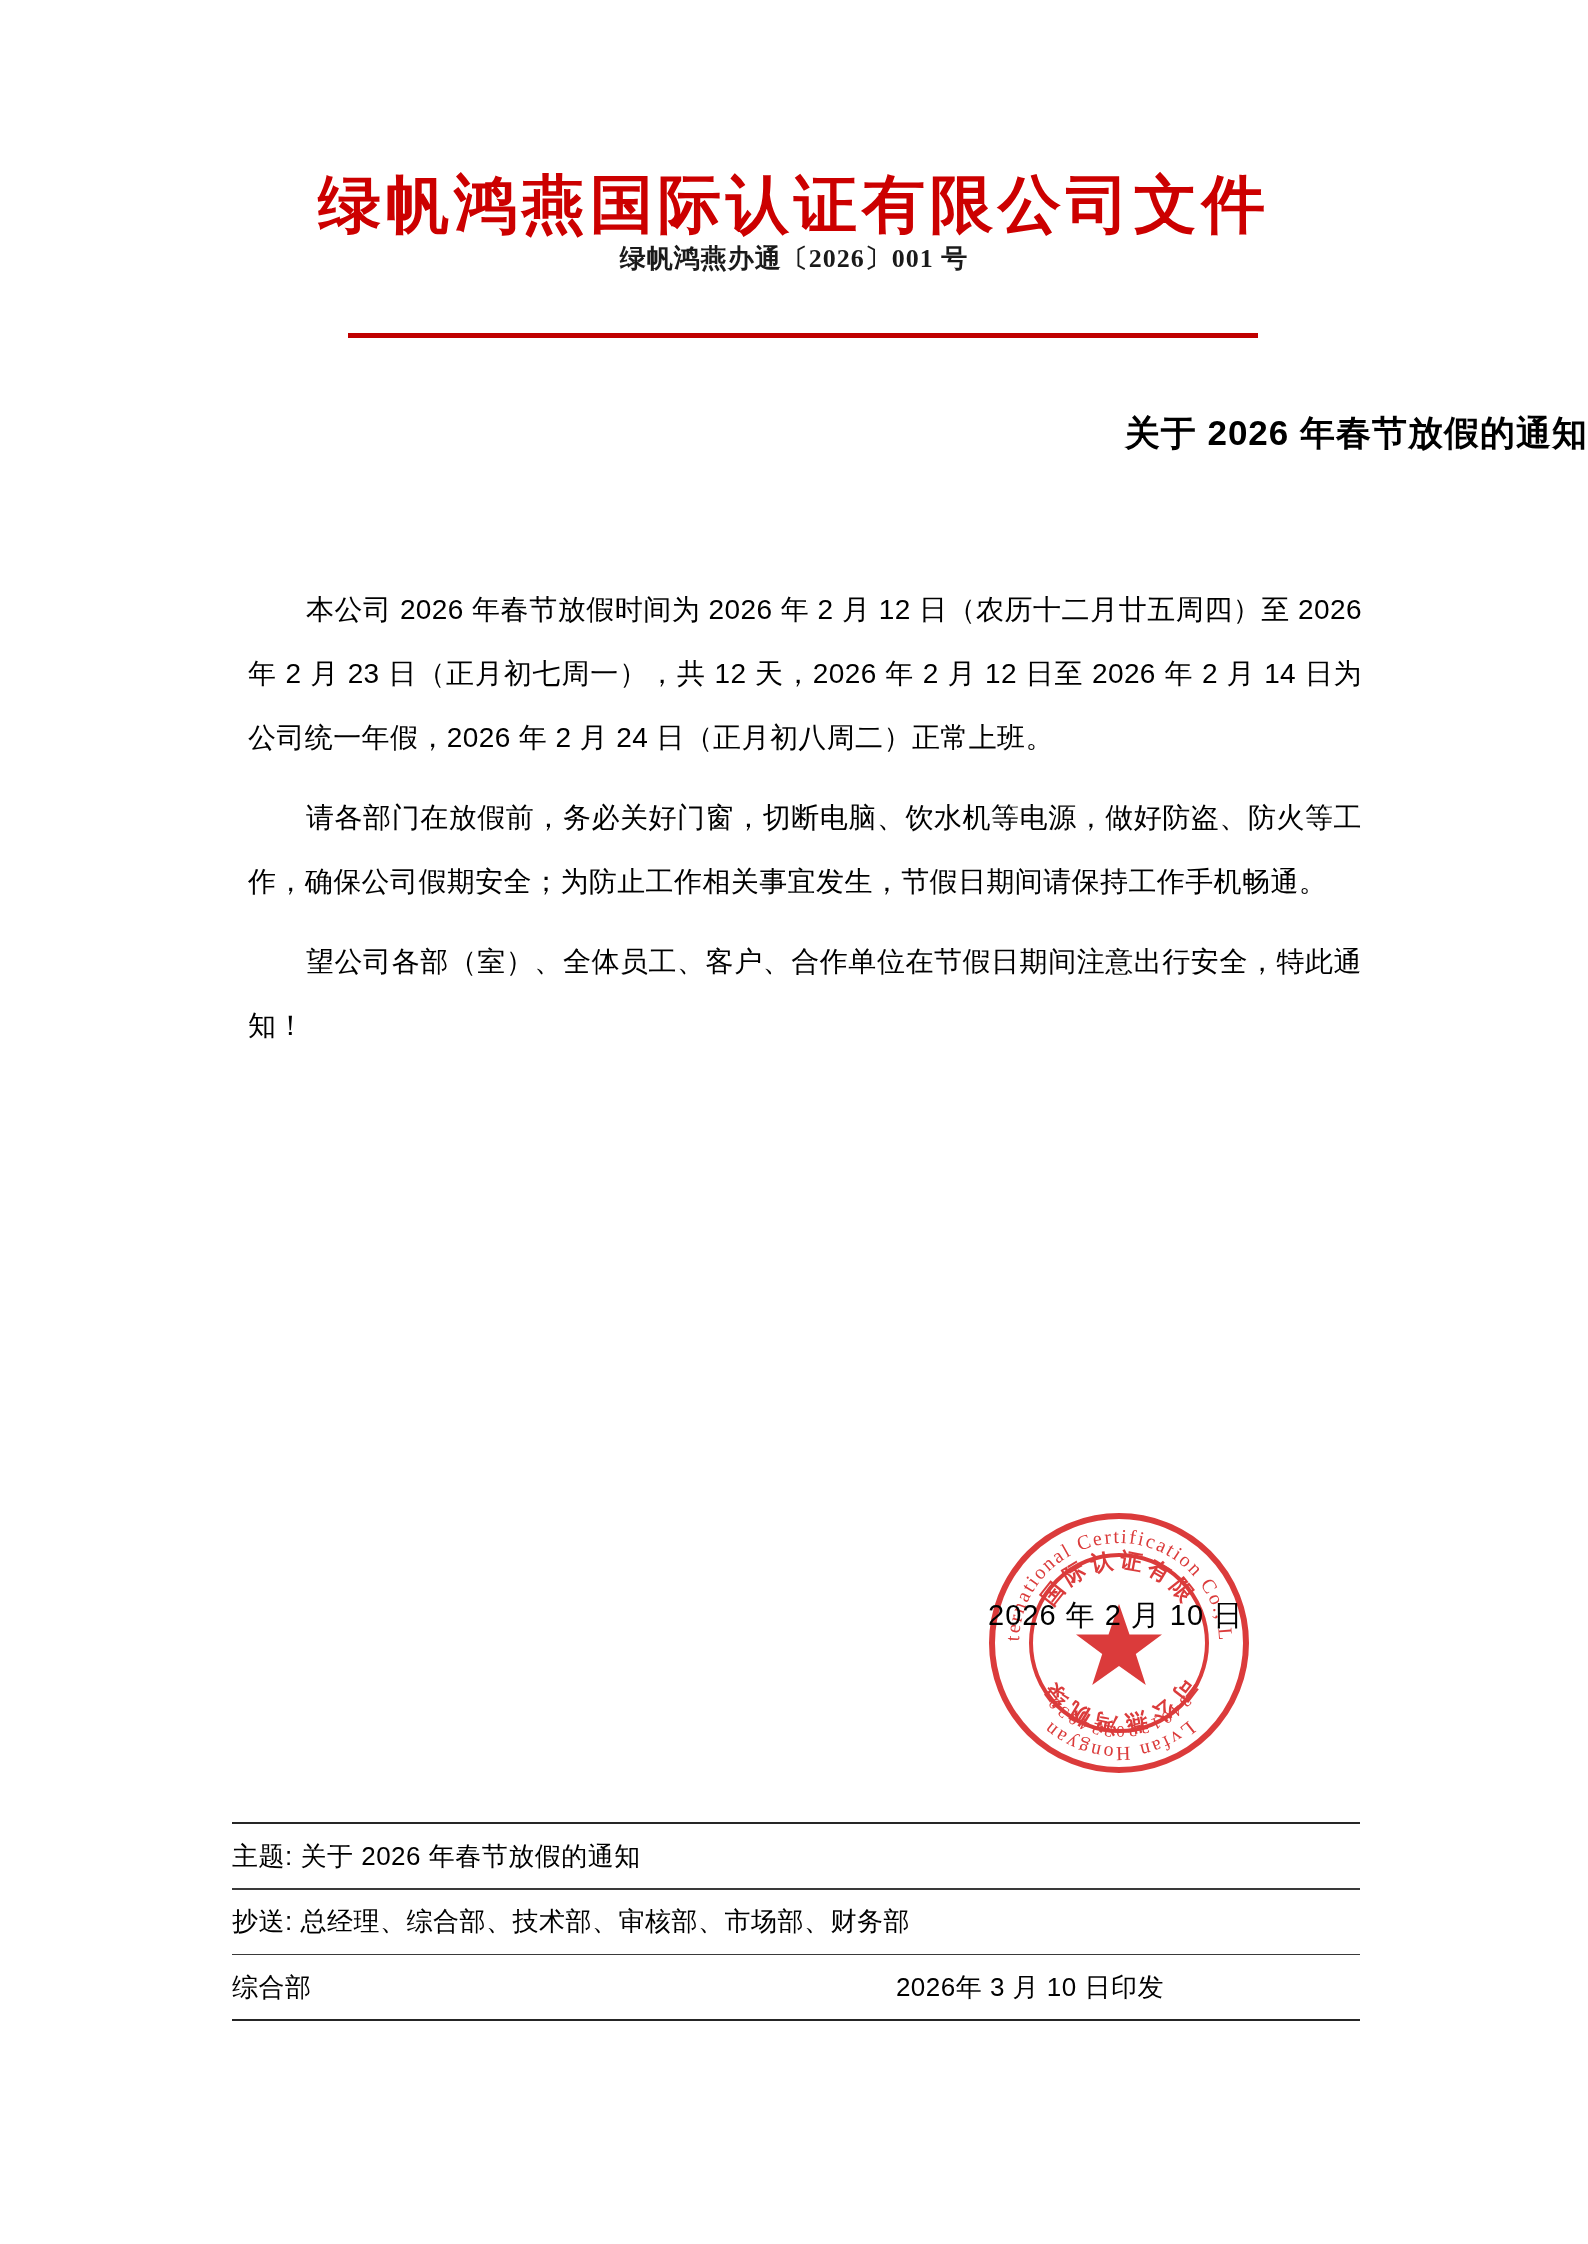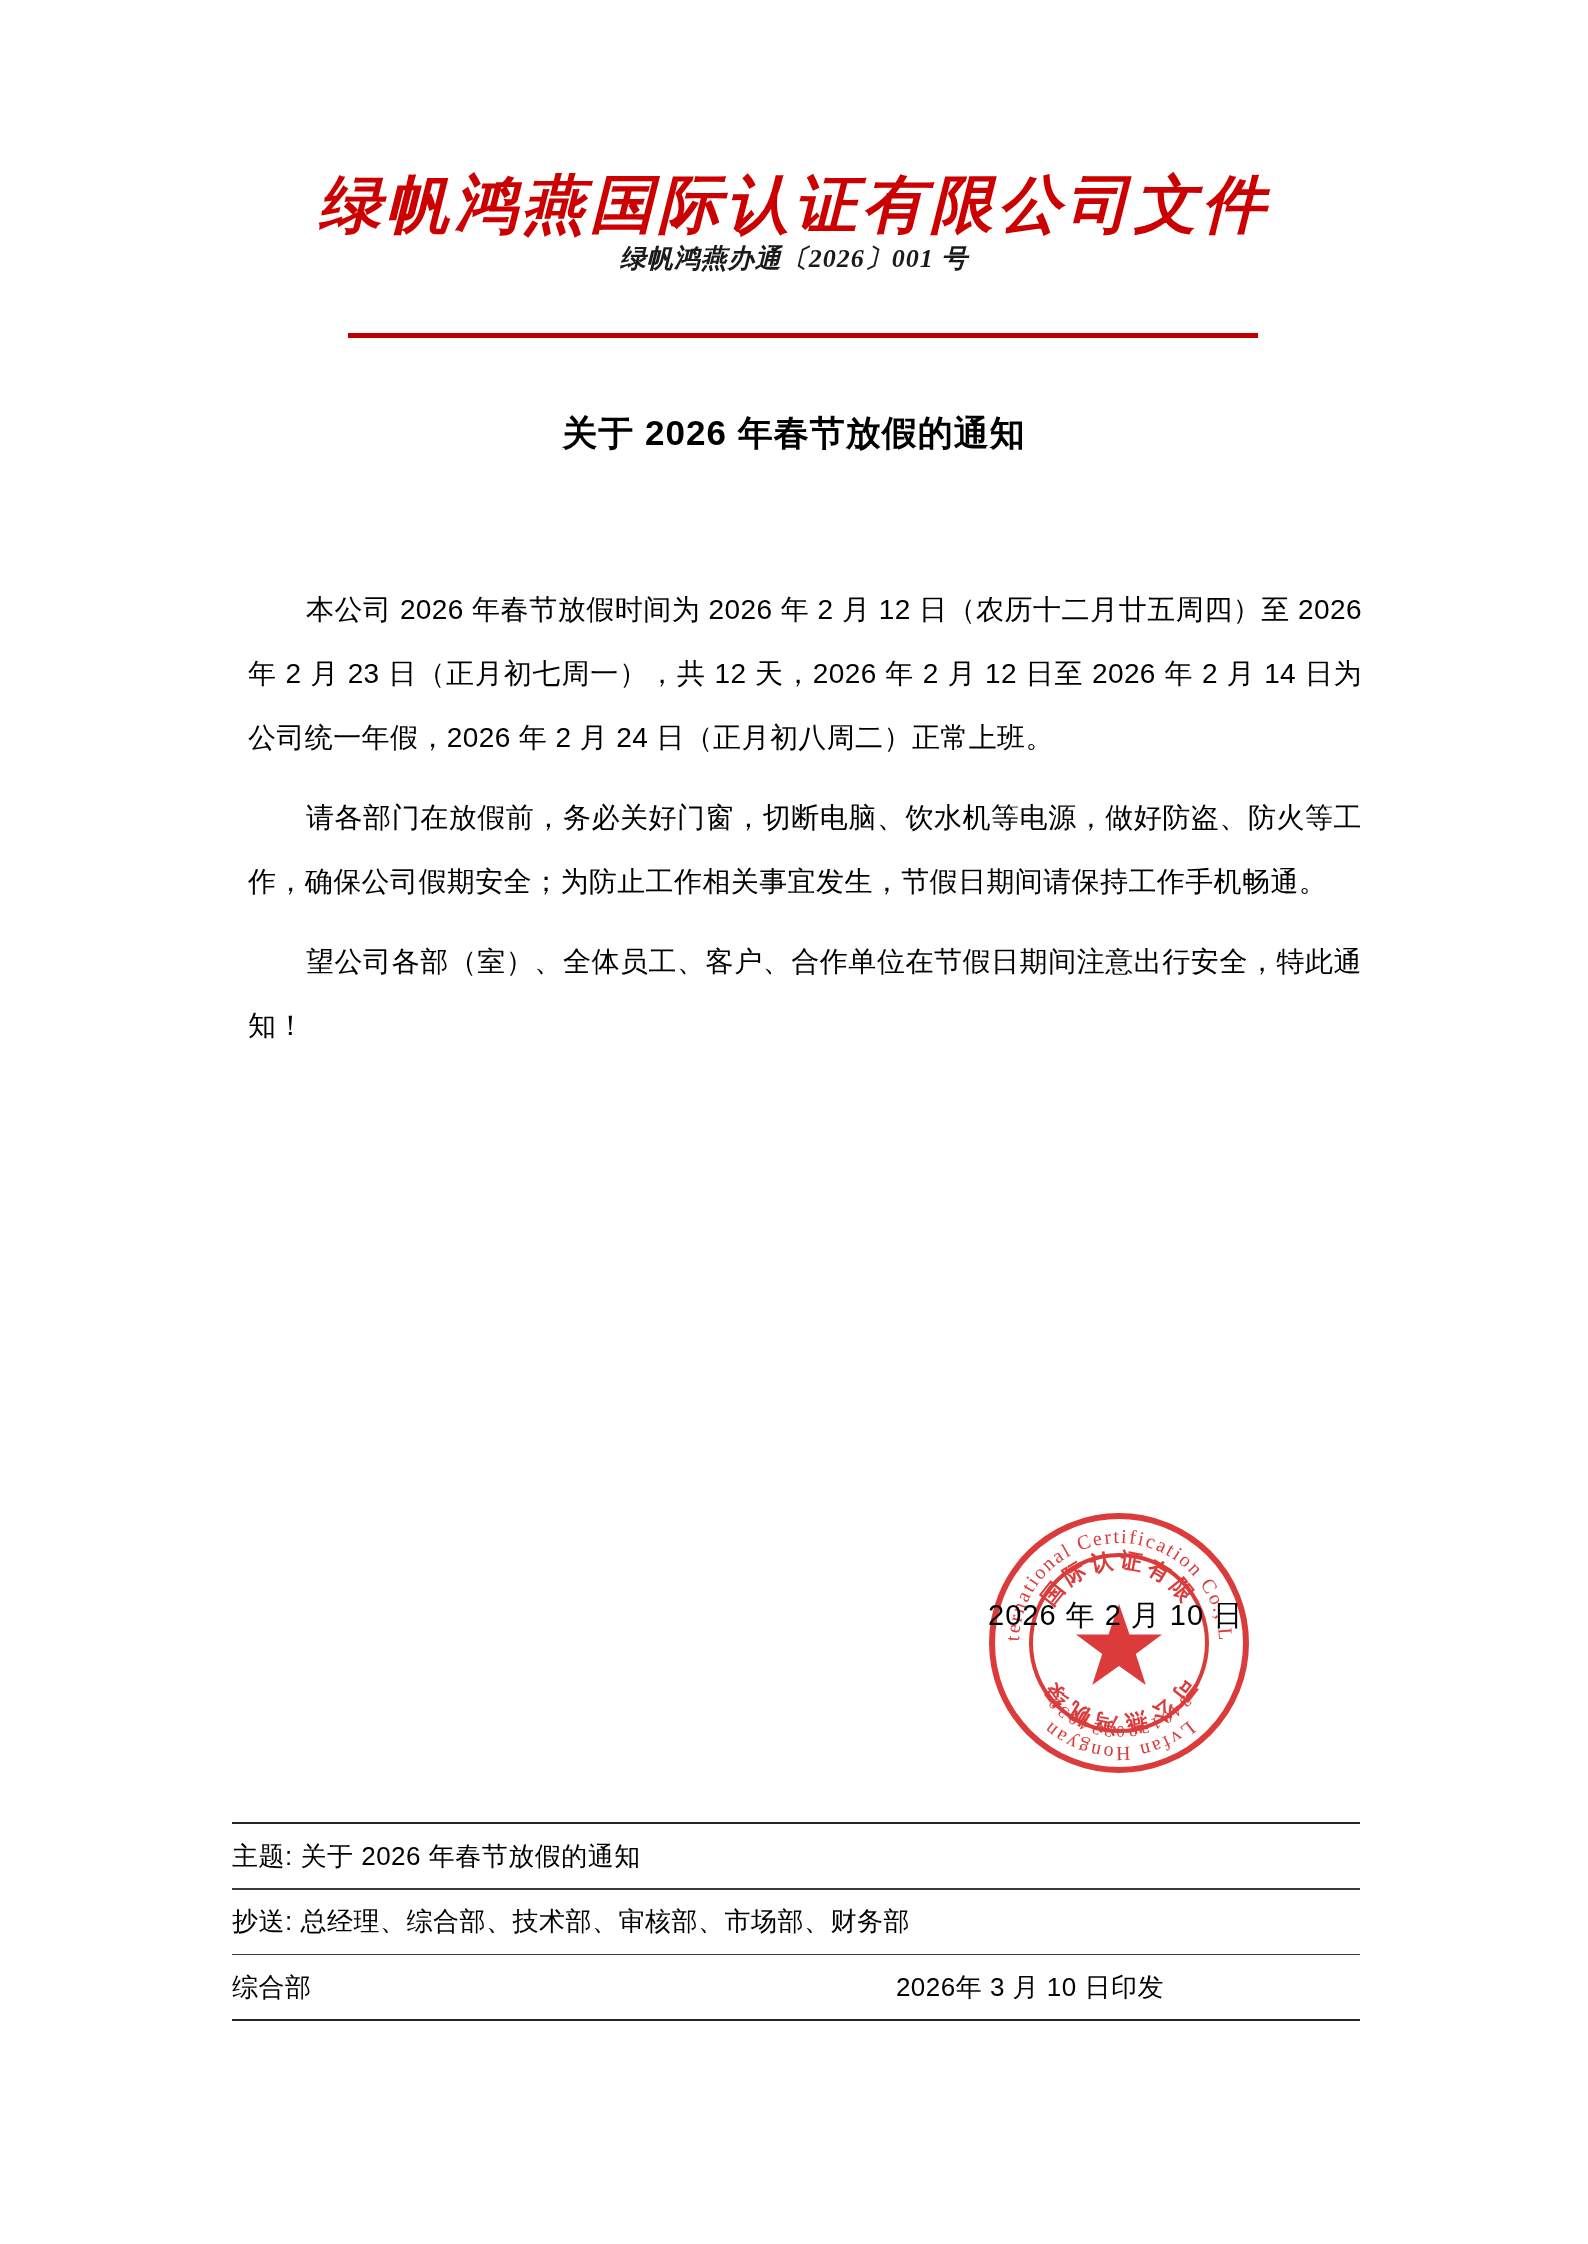--- a/index.html
+++ b/index.html
@@ -23,21 +23,20 @@
     box-sizing: border-box;
   }
 
   
   .letterhead {
     position: absolute;
     left: 0;
     top: 170px;
     width: 1588px;
     text-align: center;
-    font-style: italic;
   }
   .org-title {
     font-family: "Liberation Serif", "DejaVu Serif", serif;
     font-weight: bold;
     font-size: 63px;
     letter-spacing: 5px;
     color: #cc0000;
     line-height: 1.12;
     white-space: nowrap;
   }
@@ -56,21 +55,21 @@
     height: 5px;
     background: #c00000;
   }
 
   
   .doc-title {
     position: absolute;
     left: 0;
     top: 410px;
     width: 1588px;
-    text-align: center;
+    text-align: right;
     font-size: 35px;
     font-weight: bold;
     letter-spacing: 1px;
     color: #000000;
   }
 
   
   .body-block {
     position: absolute;
     left: 232px;

